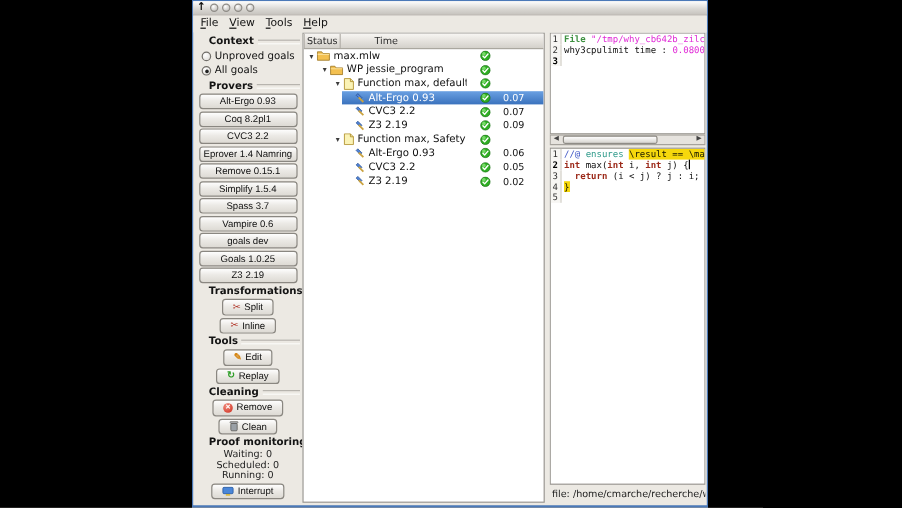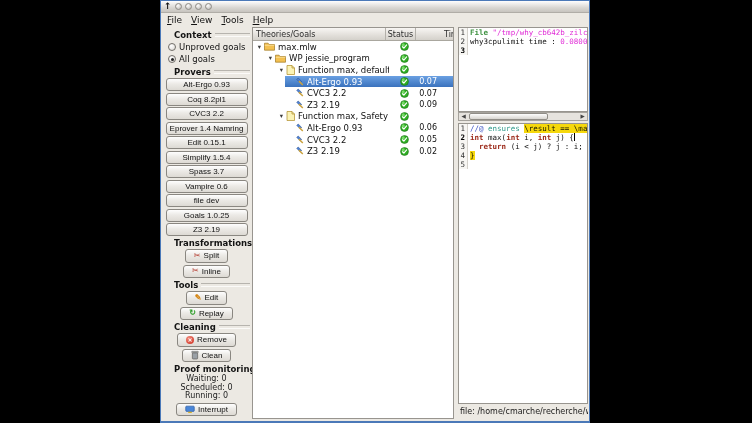--- a/index.html
+++ b/index.html
@@ -134,25 +134,25 @@
       <div class="radiorow">
         <span class="radio sel"></span>
         <span class="radiolbl">All goals</span>
       </div>
 
       <div class="shdr">Provers</div>
       <button class="btn">Alt-Ergo 0.93</button>
       <button class="btn">Coq 8.2pl1</button>
       <button class="btn">CVC3 2.2</button>
       <button class="btn">Eprover 1.4 Namring</button>
-      <button class="btn">Edit 0.15.1</button>
+      <button class="btn">Remove 0.15.1</button>
       <button class="btn">Simplify 1.5.4</button>
       <button class="btn">Spass 3.7</button>
       <button class="btn">Vampire 0.6</button>
-      <button class="btn">file dev</button>
+      <button class="btn">goals dev</button>
       <button class="btn">Goals 1.0.25</button>
       <button class="btn">Z3 2.19</button>
 
       <div class="shdr">Transformations</div>
       <button class="ibtn">
         <span class="gi gi-split">✂</span>
         <span>Split</span>
       </button>
       <button class="ibtn">
         <span class="gi gi-inline">✂</span>
@@ -190,21 +190,20 @@
         <svg width="10" height="9" viewBox="0 0 11 9">
             <rect x="0.8" y="0.8" width="9.4" height="5.8" rx="1" fill="#4a86d8" stroke="#24569e" stroke-width="0.7"></rect>
             <rect x="3.5" y="7" width="4" height="1.4" fill="#d8b32c"></rect>
           </svg>
         <span>Interrupt</span>
       </button>
     </div>
 
     <div class="treepanel">
       <div class="thead">
-        <span class="th th-label">Theories/Goals</span>
         <span class="th th-status">Status</span>
         <span class="th th-time">Time</span>
       </div>
       <div class="tbody">
 
         <div class="trow">
           <span class="tindent lvl0"></span>
           <span class="trow-body">
             <span class="texp">▾</span>
             <svg class="ticon" width="11" height="9" viewBox="0 0 11 9">

